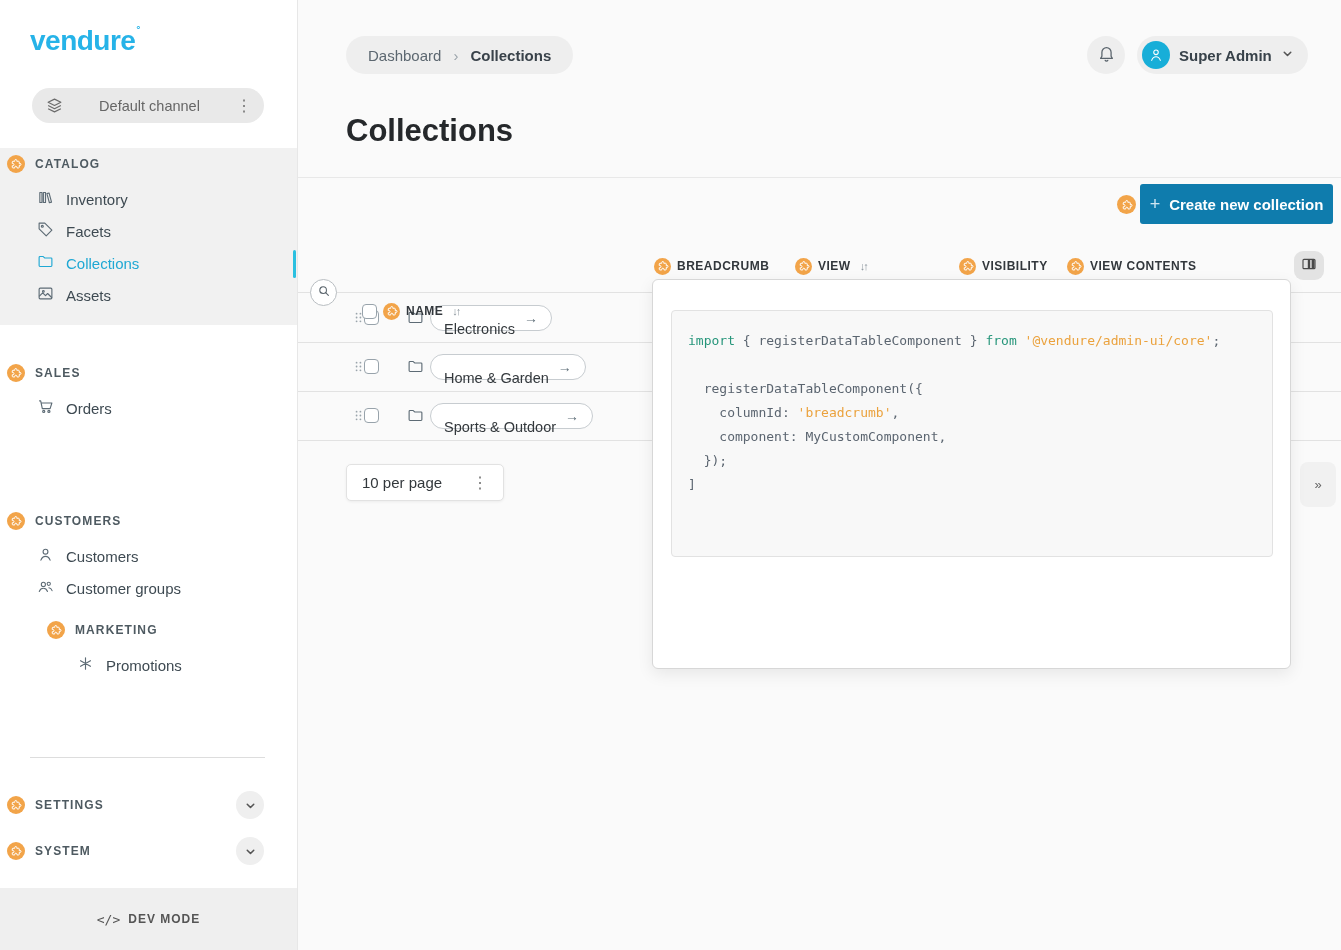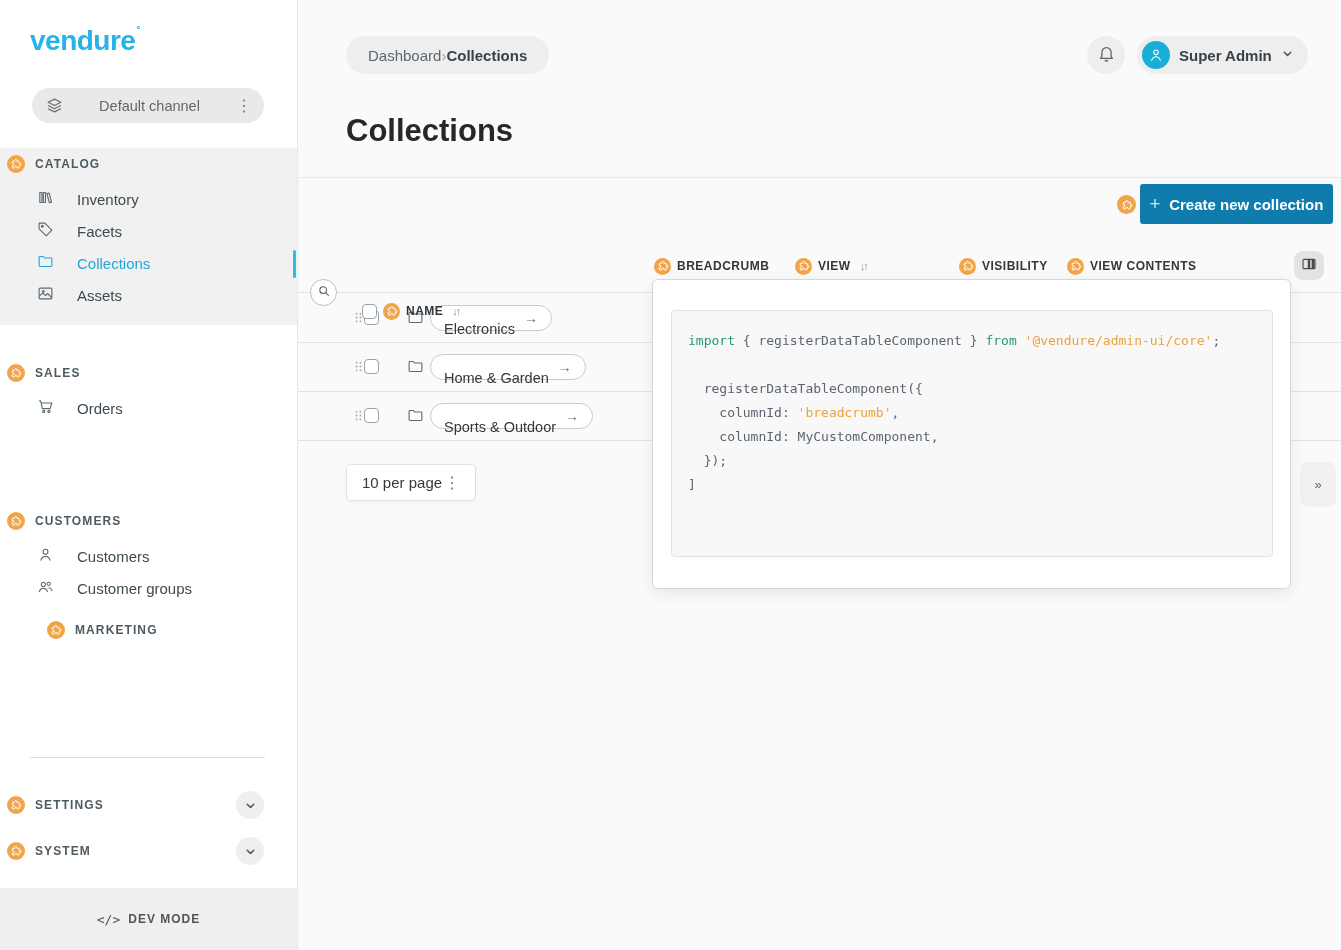--- a/index.html
+++ b/index.html
@@ -15,36 +15,36 @@
   .channel-pill .label { flex:1; text-align:center; font-size:14.5px; color:#666; }
   .kebab { font-size:16px; color:#777; line-height:1; }
   .icon16 svg { width:17px; height:17px; display:block; }
 
   .badge { width:18px; height:18px; border-radius:50%; background:#f2a449; display:flex; align-items:center; justify-content:center; flex:none; }
   .badge svg { width:12px; height:12px; display:block; }
 
   .side-block { position:absolute; left:0; width:297px; }
   .sec-head { display:flex; align-items:center; gap:10px; padding-left:7px; height:26px; }
   .sec-label { font-size:12px; font-weight:700; color:#4e5a61; letter-spacing:1.1px; }
-  .side-item { display:flex; align-items:center; gap:23px; padding-left:37px; height:32px; font-size:15px; color:#3e4a52; cursor:pointer; }
+  .side-item { display:flex; align-items:center; gap:12px; padding-left:37px; height:32px; font-size:15px; color:#3e4a52; cursor:pointer; }
   .side-item svg { width:17px; height:17px; color:#5d6b75; flex:none; }
   .side-item.active { color:#1fa8d4; }
   .side-item.active svg { color:#1fa8d4; }
   .catalog-bg { position:absolute; left:0; top:148px; width:297px; height:177px; background:#f1f1f1; }
   .active-bar { position:absolute; right:1px; top:250px; width:3px; height:28px; background:#2bc0e0; border-radius:2px; }
   .side-divider { position:absolute; left:30px; top:757px; width:235px; border-top:1px solid #ddd; }
   .collapse-row { position:absolute; left:0; width:297px; height:28px; display:flex; align-items:center; gap:10px; padding-left:7px; }
   .chev-btn { position:absolute; right:33px; width:28px; height:28px; border-radius:50%; background:#efefef; display:flex; align-items:center; justify-content:center; cursor:pointer; }
   .chev-btn svg { width:13px; height:13px; }
   .dev-strip { position:absolute; left:0; top:888px; width:297px; height:62px; background:#efefef; display:flex; align-items:center; justify-content:center; gap:8px; color:#555; }
   .dev-code { font-family:"DejaVu Sans Mono", monospace; font-size:13px; }
   .dev-label { font-size:12px; font-weight:700; letter-spacing:1px; }
 
   
-  .crumb-pill { position:absolute; left:346px; top:36px; height:38px; border-radius:19px; background:#eeeeee; display:flex; align-items:center; padding:0 22px; z-index:2; }
+  .crumb-pill { position:absolute; left:346px; top:36px; height:38px; border-radius:19px; background:#eeeeee; display:flex; align-items:center; gap:12px; padding:0 22px; z-index:2; }
   .crumb-link { font-size:15px; color:#5c6770; cursor:pointer; }
   .crumb-sep { font-size:15px; color:#9aa3aa; }
   .crumb-current { font-size:15px; font-weight:700; color:#39424a; }
   .bell-btn { position:absolute; left:1087px; top:36px; width:38px; height:38px; border-radius:50%; background:#eeeeee; display:flex; align-items:center; justify-content:center; cursor:pointer; }
   .bell-btn svg { width:19px; height:19px; color:#5a646c; }
   .user-pill { position:absolute; left:1137px; top:36px; height:38px; border-radius:19px; background:#eeeeee; display:flex; align-items:center; gap:9px; padding:0 14px 0 5px; cursor:pointer; }
   .avatar { width:28px; height:28px; border-radius:50%; background:#17aed8; display:flex; align-items:center; justify-content:center; }
   .avatar svg { width:16px; height:16px; color:#fff; }
   .user-name { font-size:15px; font-weight:600; color:#38424a; }
   .user-pill .chev svg { width:13px; height:13px; color:#555; }
@@ -73,26 +73,26 @@
   .handle { margin-left:56px; width:10px; color:#9aa4ab; flex:none; cursor:grab; }
   .handle svg { width:9px; height:15px; display:block; }
   .row .checkbox { margin-left:0; }
   .folder-ic { margin-left:28px; flex:none; color:#5d6b75; }
   .folder-ic svg { width:17px; height:17px; display:block; }
   .chip { margin-left:6px; height:26px; border:1px solid #c7ccd0; border-radius:14px; background:#fff; display:flex; align-items:center; gap:9px; padding:0 13px; cursor:pointer; }
   .chip-name { font-size:14.5px; color:#33383c;margin-top:22px; }
   .chip-arrow { font-size:14px; color:#5e6e78; }
 
   
-  .perpage { position:absolute; left:346px; top:464px; height:37px; background:#fff; border:1px solid #e2e2e2; border-radius:5px; box-shadow:0 1px 3px rgba(0,0,0,.06); display:flex; align-items:center; gap:2px; padding:0 15px; cursor:pointer; }
+  .perpage { position:absolute; left:346px; top:464px; height:37px; background:#fff; border:1px solid #e2e2e2; border-radius:5px; box-shadow:0 1px 3px rgba(0,0,0,.06); display:flex; align-items:center; gap:30px; padding:0 15px; cursor:pointer; }
   .perpage-label { font-size:15px; color:#33383c; }
   .last-btn { position:absolute; left:1300px; top:462px; width:36px; height:45px; background:#f1f1f1; border:none; border-radius:8px; color:#666; font-size:13px; cursor:pointer; font-family:inherit; }
 
   
-  .popover { position:absolute; left:652px; top:279px; width:639px; height:310px; background:#fff; border:1px solid #d7d7d7; border-radius:6px; box-shadow:0 5px 16px rgba(0,0,0,.08); z-index:4; }
+  .popover { position:absolute; left:652px; top:279px; width:639px; height:390px; background:#fff; border:1px solid #d7d7d7; border-radius:6px; box-shadow:0 5px 16px rgba(0,0,0,.08); z-index:4; }
   .codeblock { position:absolute; left:18px; top:30px; width:602px; height:247px; background:#f8f8f8; border:1px solid #e2e2e2; border-radius:4px; padding:18px 16px; overflow:hidden; }
   .code-line { font-family:"DejaVu Sans Mono", monospace; font-size:13px; line-height:24px; white-space:pre; color:#5b6570; }
   .tok-kw { color:#27967b; }
   .tok-str { color:#eba23d; }
   .tok-pl { color:#5b6570; }
 </style>
 </head>
 <body>
 
 <svg width="0" height="0" style="position:absolute">
@@ -265,20 +265,26 @@
     <div class="side-block" style="top:617px;margin-left:40px;">
       <div class="sec-head">
         <span class="badge">
             <svg viewBox="0 0 24 24">
               <use href="#i-puzzle"></use>
             </svg>
           </span>
         <span class="sec-label">MARKETING</span>
       </div>
       <div style="height:6px"></div>
+      <div class="side-item">
+        <span><svg viewBox="0 0 24 24">
+              <use href="#i-star"></use>
+            </svg></span>
+        <span>Promotions</span>
+      </div>
     </div>
 
     <div class="side-divider"></div>
 
     <div class="collapse-row" style="top:791px;">
       <span class="badge">
           <svg viewBox="0 0 24 24">
             <use href="#i-puzzle"></use>
           </svg>
         </span>
@@ -464,19 +470,19 @@
     <span class="kebab">⋮</span>
   </div>
   <button class="last-btn">»</button>
 
   <div class="popover">
     <div class="codeblock">
         <div class="code-line"><span class="tok-kw">import</span><span class="tok-pl"> { registerDataTableComponent } </span><span class="tok-kw">from</span><span class="tok-pl"> </span><span class="tok-str">'@vendure/admin-ui/core'</span><span class="tok-pl">;</span></div>
         <div class="code-line">&nbsp;</div>
         <div class="code-line"><span class="tok-pl">  registerDataTableComponent({</span></div>
         <div class="code-line"><span class="tok-pl">    columnId: </span><span class="tok-str">'breadcrumb'</span><span class="tok-pl">,</span></div>
-        <div class="code-line"><span class="tok-pl">    columnId: MyCustomComponent,</span></div>
+        <div class="code-line"><span class="tok-pl">    component: MyCustomComponent,</span></div>
         <div class="code-line"><span class="tok-pl">  });</span></div>
         <div class="code-line"><span class="tok-pl">]</span></div>
       </div>
   </div>
 
 </div>
 
 </body></html>

